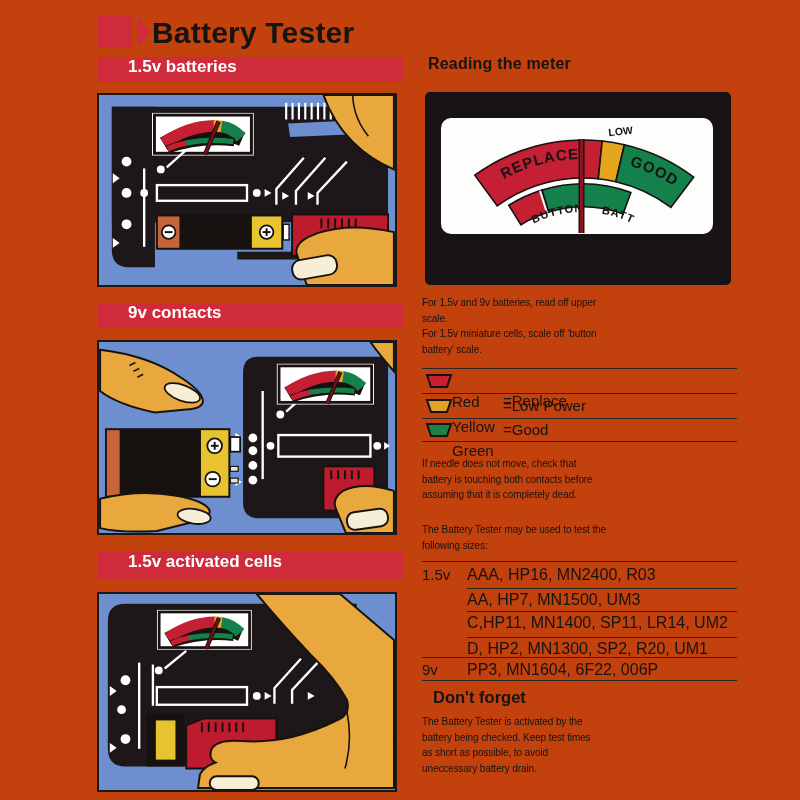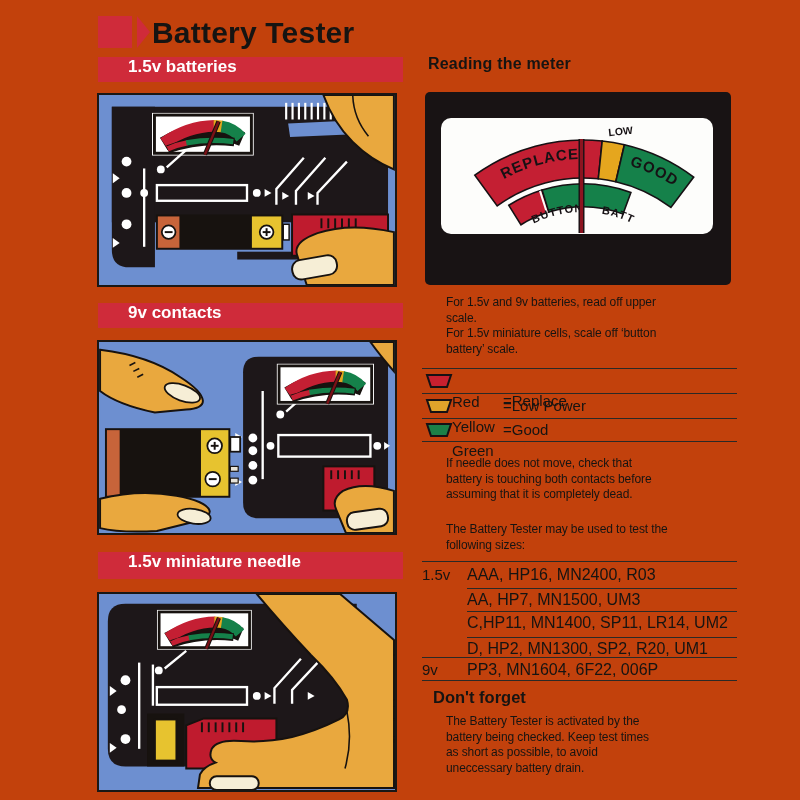--- a/index.html
+++ b/index.html
@@ -16,21 +16,21 @@
   .banner{
     left:98px;width:305px;height:25px;background:#cf2b3a;
     color:#fff;font-size:17px;font-weight:bold;
     display:flex;padding-left:30px;box-sizing:border-box;
   }
   
   .illus{left:97px;width:300px;background:#6d8fd0;border:2px solid #1a1715;box-sizing:border-box;}
   .illus svg{display:block;width:100%;height:100%;}
   
   .h2{left:428px;font-size:16px;font-weight:bold;letter-spacing:.2px;}
-  .body-line{left:446px;width:318px;font-size:12px;line-height:15.5px;letter-spacing:-.1px;white-space:nowrap;}
+  .body-line{left:422px;width:318px;font-size:10px;line-height:15.5px;letter-spacing:-.1px;white-space:nowrap;}
   .rule{left:422px;width:315px;height:0;border-top:1.6px solid #2b2926;}
   .rule.indent{left:467px;width:270px;}
   .legend-name{left:452px;width:60px;font-size:15px;margin-top:21px;}
   .legend-meaning{left:503px;font-size:15px;}
   .legend-swatch{left:424px;width:30px;height:18px;}
   .col-size{left:422px;font-size:15px;}
   .col-types{left:467px;font-size:16px;white-space:nowrap;}
   .h3{left:422px;font-size:16.5px;font-weight:bold;margin-left:11px;}
   .meter-fig{left:425px;top:92px;width:306px;height:193px;}
 </style>
@@ -65,21 +65,21 @@
   </div>
   <div class="abs title">Battery Tester</div>
 
   <div class="abs banner" style="top:57px">
     <span>1.5v batteries</span>
   </div>
   <div class="abs banner" style="top:303px">
     <span>9v contacts</span>
   </div>
   <div class="abs banner" style="top:552px;height:27px">
-    <span>1.5v miniature needle</span>
+    <span>1.5v activated cells</span>
   </div>
 
   <div class="abs illus" style="top:93px;height:194px">
     <svg viewBox="0 0 300 194">
       <rect width="300" height="194" fill="#6d8fd0"></rect>
 
       <rect x="12" y="12" width="282" height="118" fill="#1d1719"></rect>
       <path d="M56 12 V176 H30 Q12 176 12 158 V12 Z" fill="#1d1719"></path>
       <rect x="140" y="160" width="154" height="8" fill="#1d1719"></rect>
 

